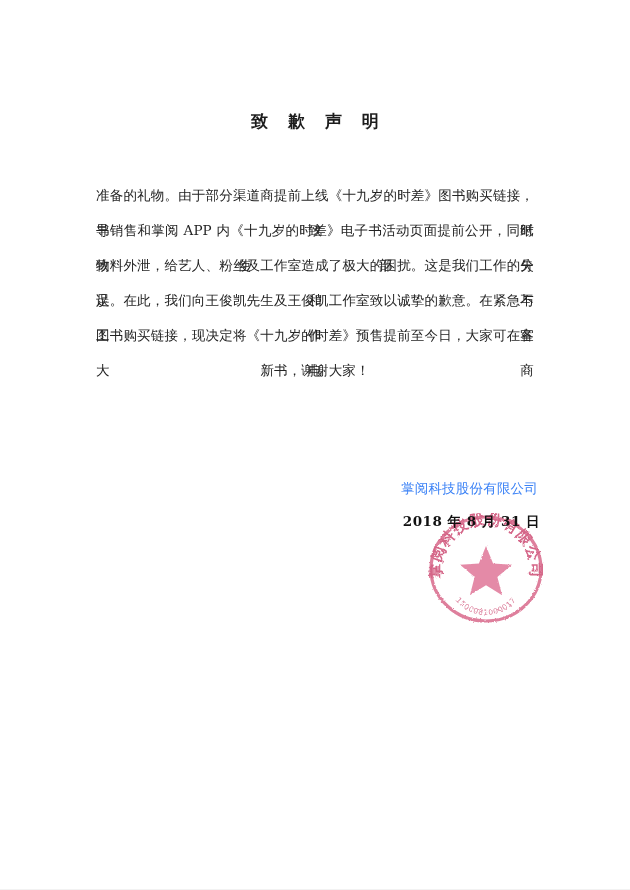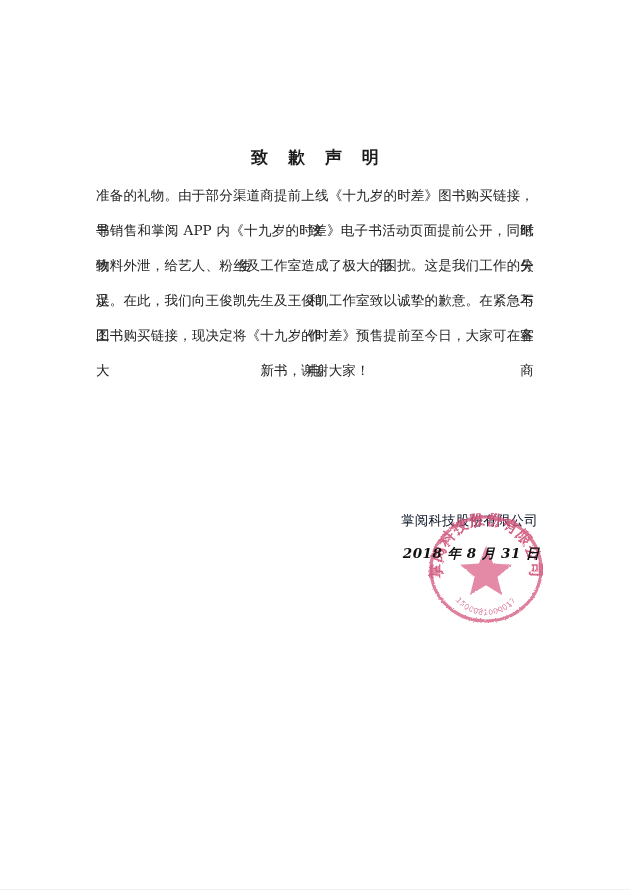--- a/index.html
+++ b/index.html
@@ -27,21 +27,20 @@
     left: 0;
     top: 110px;
     width: 630px;
     text-align: center;
     font-family: "DejaVu Serif", "Liberation Serif", serif;
     font-weight: bold;
     font-size: 17px;
     letter-spacing: 7px;
     text-indent: 7px;
     color: #1c1c1c;
-    margin-top: 36px;
   }
 
   
   .doc-body {
     position: absolute;
     left: 96px;
     top: 178px;
     width: 438px;
   }
   .body-line {
@@ -65,37 +64,35 @@
   
   .signature-block {
     position: absolute;
     left: 300px;
     top: 476px;
     width: 240px;
     text-align: right;
   }
   .sig-company {
     font-size: 13.5px;
-    color: #0f172a;
+    color: #3b82f6;
     line-height: 24px;
     letter-spacing: 0.2px;
     padding-right: 2px;
-    margin-top: 32px;
   }
   .sig-date {
     position: relative;
     z-index: 3;
     font-size: 13.5px;
     color: #111111;
     line-height: 24px;
     letter-spacing: 0.5px;
     padding-right: 0px;
     margin-top: 9px;
     font-weight: 600;
-    font-style: italic;
   }
 
   
   .seal {
     position: absolute;
     left: 427px;
     top: 513px;
     width: 118px;
     height: 110px;
     z-index: 2;

